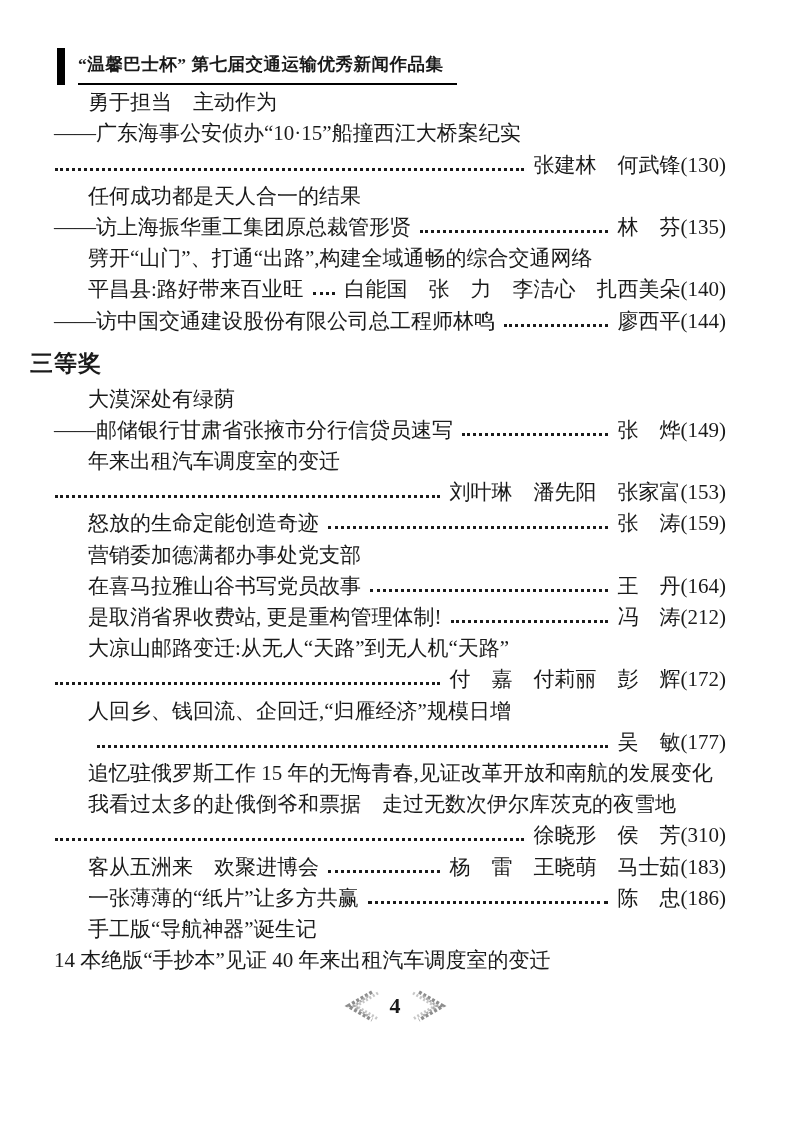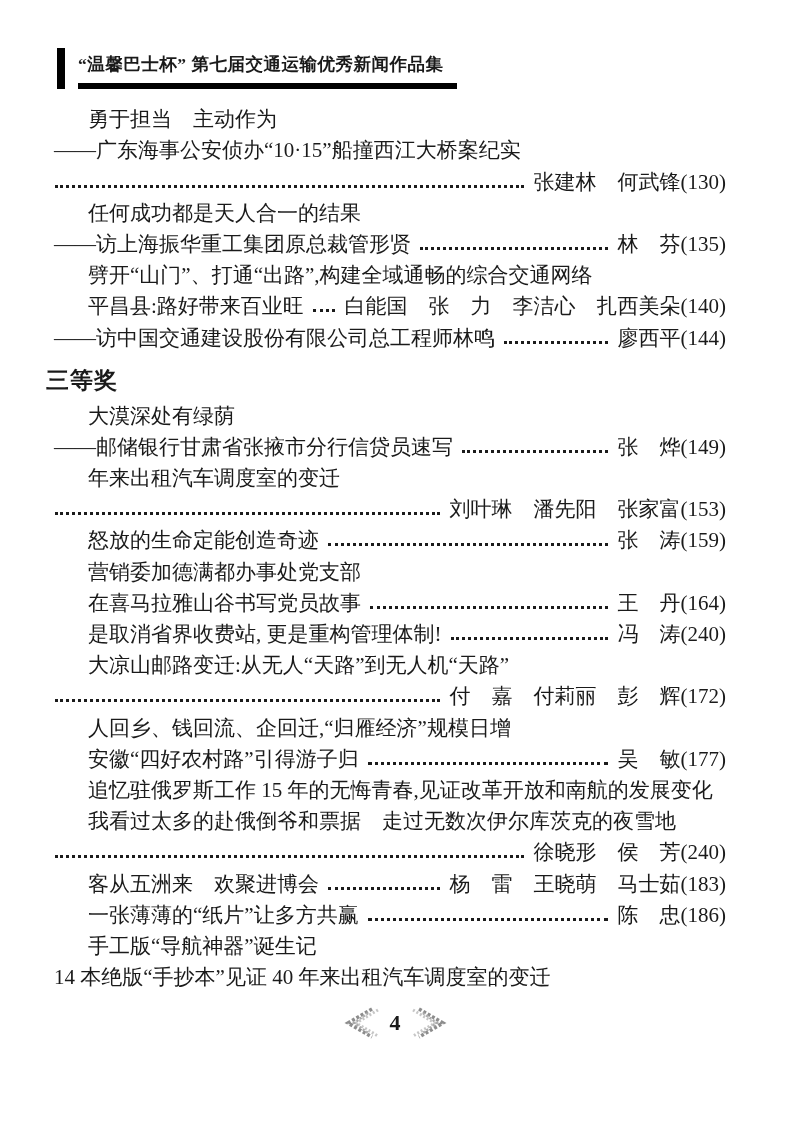--- a/index.html
+++ b/index.html
@@ -12,30 +12,30 @@
   }
   .page { position: relative; width: 790px; height: 1129px; }
 
   
   .header-row {
     display: flex; align-items: stretch;
     margin: 48px 0 0 57px;
   }
   .header-bar { width: 8px; background: #000; margin-right: 13px; }
   .header-title-wrap {
-    border-bottom: 6px solid #000000;
+    border-bottom: 2px solid #000000;
     padding: 4px 14px 7px 0;
     font-weight: bold;
     font-size: 17.5px;
     letter-spacing: 0.5px;
     white-space: pre;
   }
 
   
-  .toc { margin-top: 13px; }
+  .toc { }
   .row {
     display: flex; align-items: flex-end;
     height: 31.2px;
     padding-right: 64px;
     font-size: 21px;
     white-space: nowrap;
     overflow: hidden;
   }
   .row.plain  { padding-left: 88px; }
   .row.indent { padding-left: 54px; }
@@ -46,21 +46,21 @@
     min-width: 14px;
     border-bottom: 3px dotted #1b1b1b;
     margin: 0 10px 8px 9px;
   }
   .leader.lead-first { margin-left: 1px; }
 
   .section-row {
     display: flex; align-items: center;
     height: 36px;
     margin-top: 11px;
-    padding-left: 46px;
+    padding-left: 30px;
     font-size: 23px;
     font-weight: bold;
     letter-spacing: 1px;
   }
 
   
   .footer {
     display: flex; justify-content: center; align-items: center;
     gap: 8px;
     margin-top: 14px;
@@ -136,46 +136,45 @@
         <span class="title">营销委加德满都办事处党支部</span>
       </div>
       <div class="row plain">
         <span class="title">在喜马拉雅山谷书写党员故事</span>
         <div class="leader"></div>
         <span class="right">王　丹(164)</span>
       </div>
       <div class="row plain">
         <span class="title">是取消省界收费站, 更是重构管理体制!</span>
         <div class="leader"></div>
-        <span class="right">冯　涛(240)</span>
+        <span class="right">冯　涛(212)</span>
       </div>
       <div class="row plain">
         <span class="title">大凉山邮路变迁:从无人“天路”到无人机“天路”</span>
       </div>
       <div class="row indent">
         <div class="leader lead-first"></div>
         <span class="right">付　嘉　付莉丽　彭　辉(172)</span>
       </div>
       <div class="row plain">
         <span class="title">人回乡、钱回流、企回迁,“归雁经济”规模日增</span>
       </div>
       <div class="row plain">
-        <span class="title">安徽“四好农村路”引得游子归</span>
         <div class="leader"></div>
         <span class="right">吴　敏(177)</span>
       </div>
       <div class="row plain">
         <span class="title">追忆驻俄罗斯工作 15 年的无悔青春,见证改革开放和南航的发展变化</span>
       </div>
       <div class="row plain">
         <span class="title">我看过太多的赴俄倒爷和票据　走过无数次伊尔库茨克的夜雪地</span>
       </div>
       <div class="row indent">
         <div class="leader lead-first"></div>
-        <span class="right">徐晓形　侯　芳(240)</span>
+        <span class="right">徐晓形　侯　芳(310)</span>
       </div>
       <div class="row plain">
         <span class="title">客从五洲来　欢聚进博会</span>
         <div class="leader"></div>
         <span class="right">杨　雷　王晓萌　马士茹(183)</span>
       </div>
       <div class="row plain">
         <span class="title">一张薄薄的“纸片”让多方共赢</span>
         <div class="leader"></div>
         <span class="right">陈　忠(186)</span>

